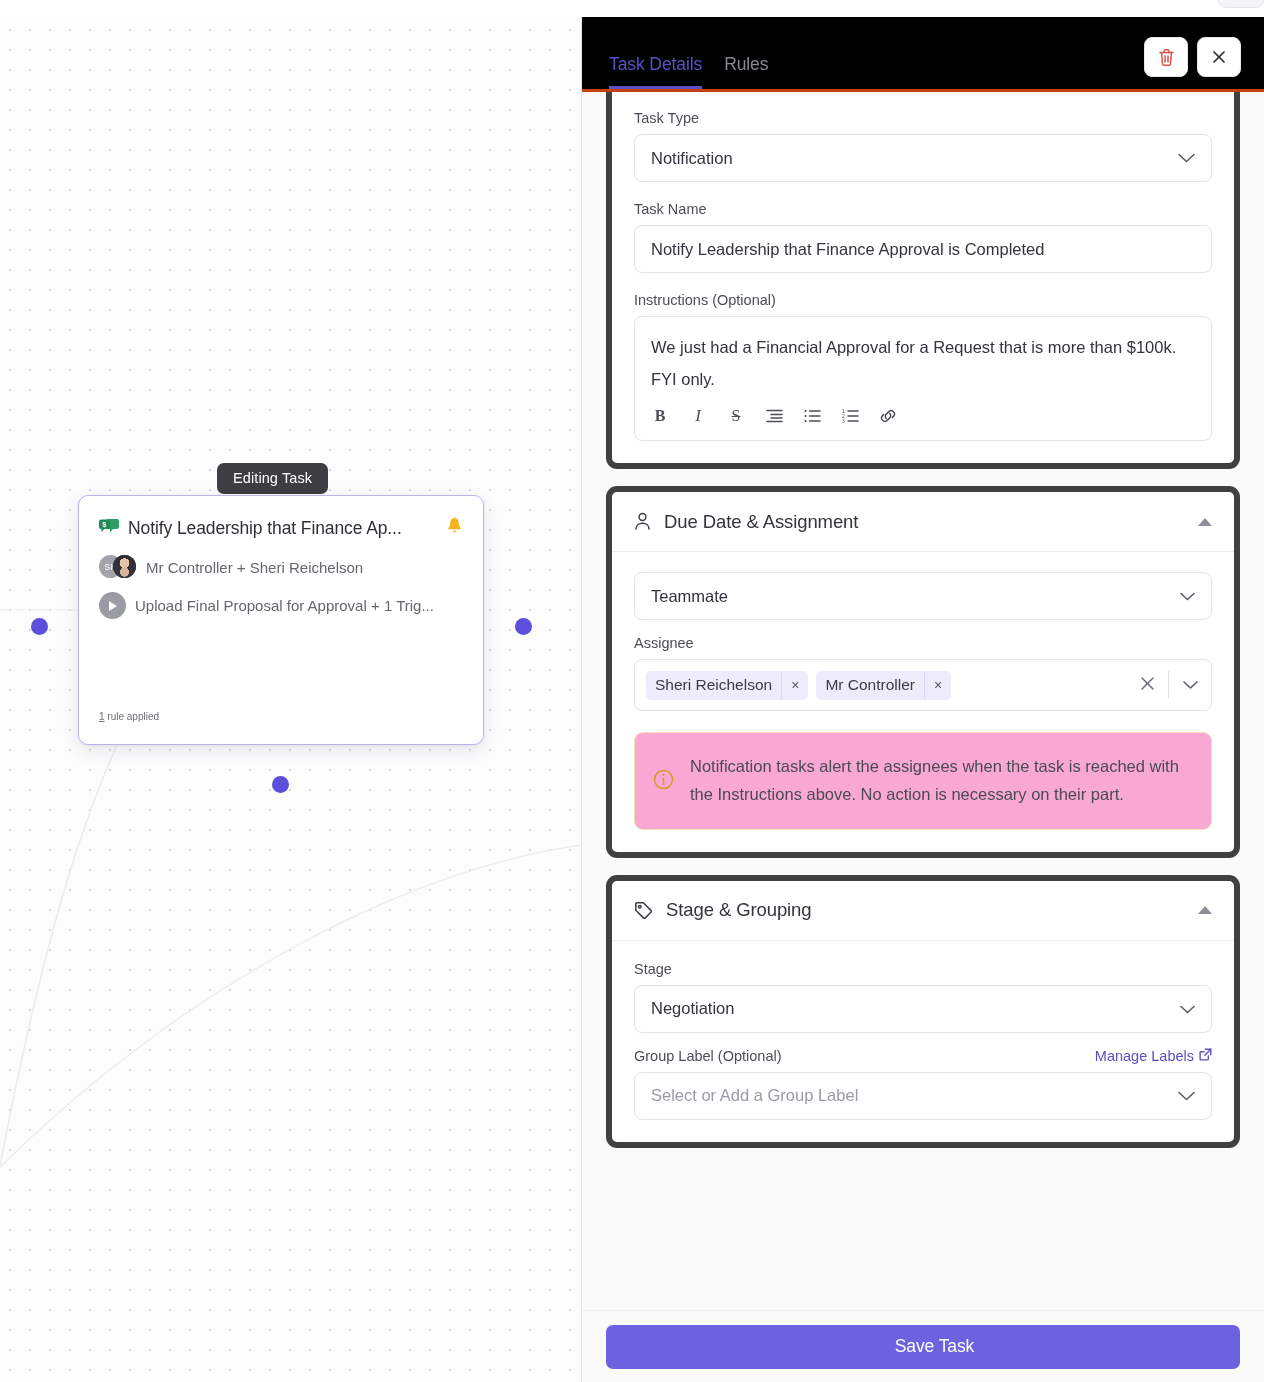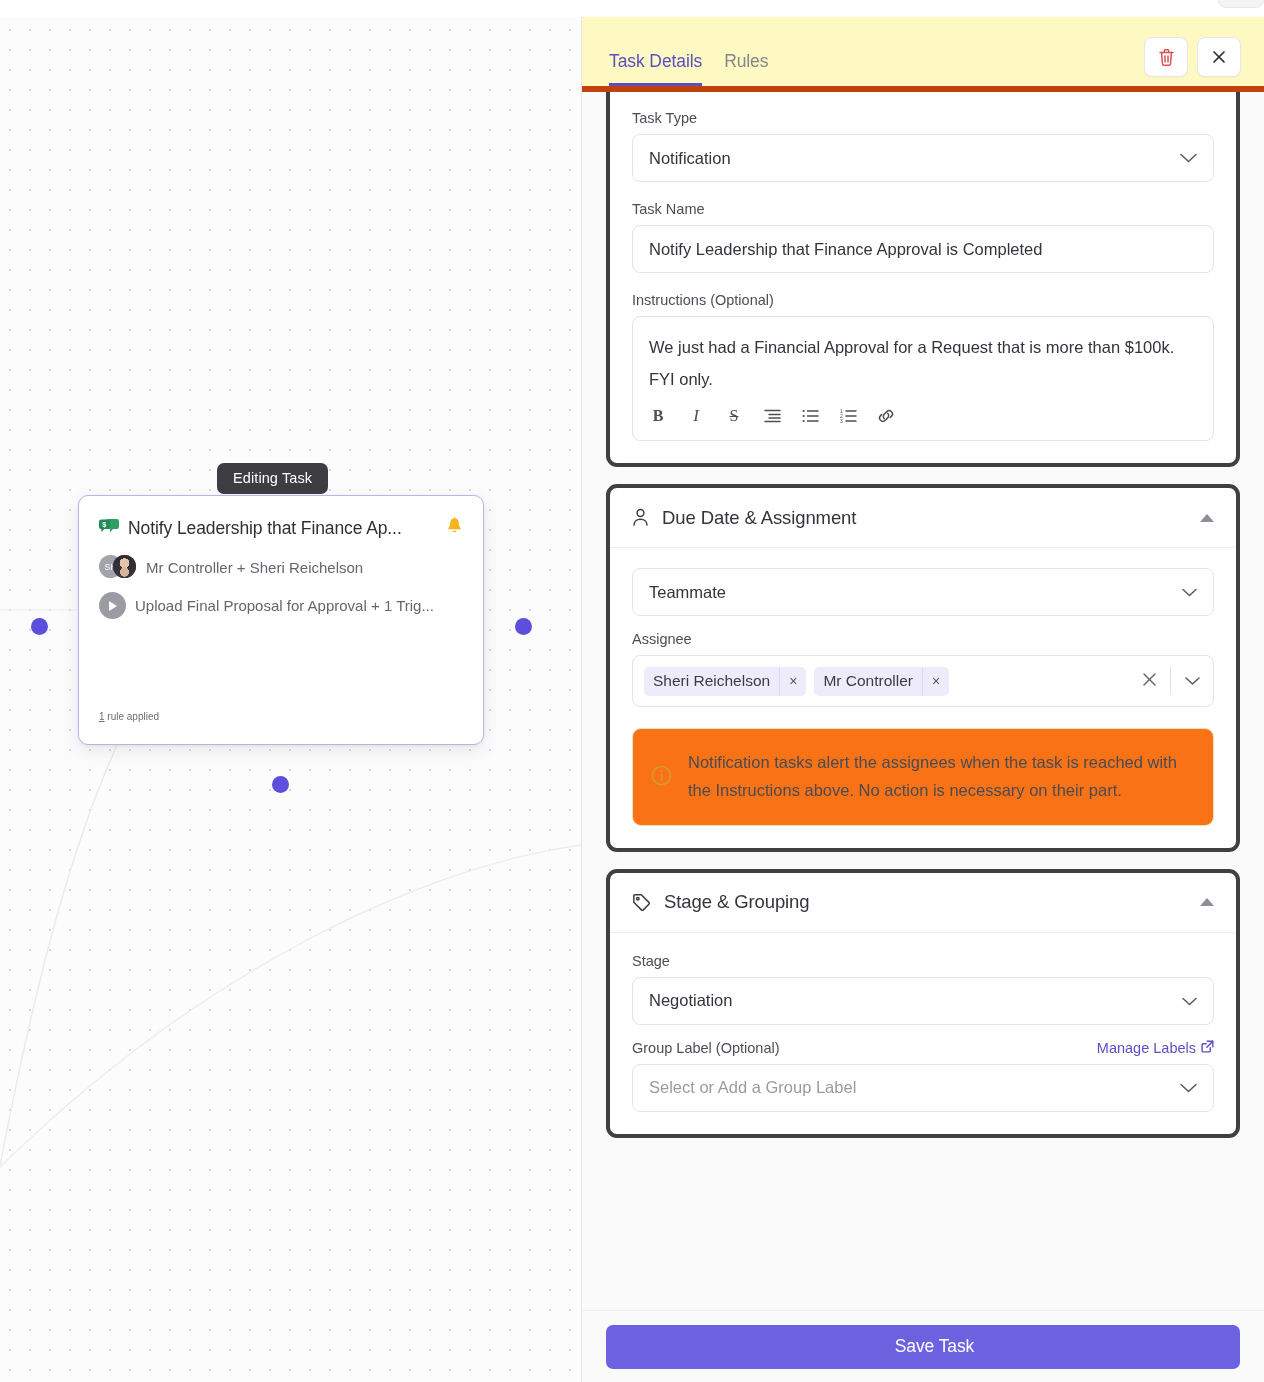--- a/index.html
+++ b/index.html
@@ -191,23 +191,23 @@
     width: 682px;
     height: 1365px;
     background: #fafafb;
     display: flex;
     flex-direction: column;
   }
 
   .panel-header {
     position: relative;
     height: 75px;
-    background: #fef9c3;
+    background: #000000;
     flex: 0 0 auto;
-    border-bottom: 6px solid #c2410c;
+    border-bottom: 3px solid #c2410c;
     padding: 0 27px;
   }
   .tabs {
     position: absolute;
     left: 27px;
     bottom: 0;
     display: flex;
     gap: 22px;
     align-items: flex-end;
   }
@@ -248,21 +248,21 @@
   .panel-body {
     flex: 1 1 auto;
     overflow: hidden;
     padding: 0 24px;
     position: relative;
   }
   .panel-scroll { padding-top: 0; }
 
   .card {
     background: #ffffff;
-    border: 4px solid #404040;
+    border: 6px solid #404040;
     border-radius: 11px;
     margin-bottom: 17px;
   }
   .card-top-cut {
     border-top-left-radius: 0;
     border-top-right-radius: 0;
     border-top: none;
     margin-top: 0;
     padding: 18px 22px 22px 22px;
   }
@@ -400,21 +400,21 @@
     transform: translateY(-50%);
     display: flex;
     align-items: center;
     gap: 13px;
   }
   .multi-sep { width: 1px; height: 28px; background: #dfdfe6; }
 
   
   .callout {
     margin-top: 21px;
-    background: #f97316;
+    background: #f9a8d4;
     border: 1px solid #f0e0b4;
     border-radius: 9px;
     padding: 20px 22px 20px 18px;
     display: flex;
     align-items: center;
     gap: 16px;
   }
   .callout-text {
     font-size: 16.5px;
     line-height: 1.68;

